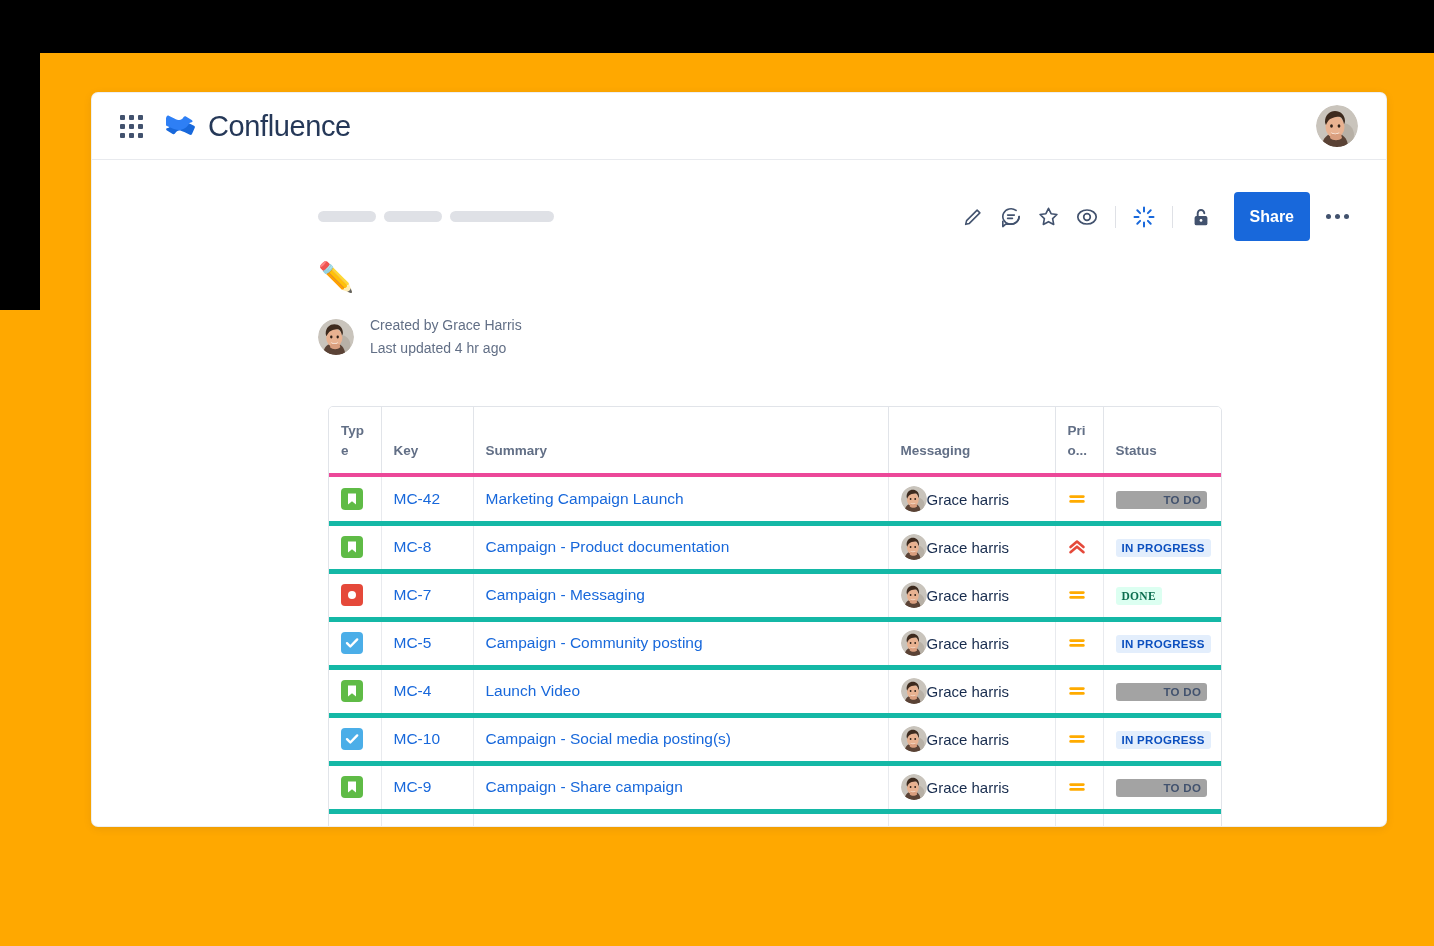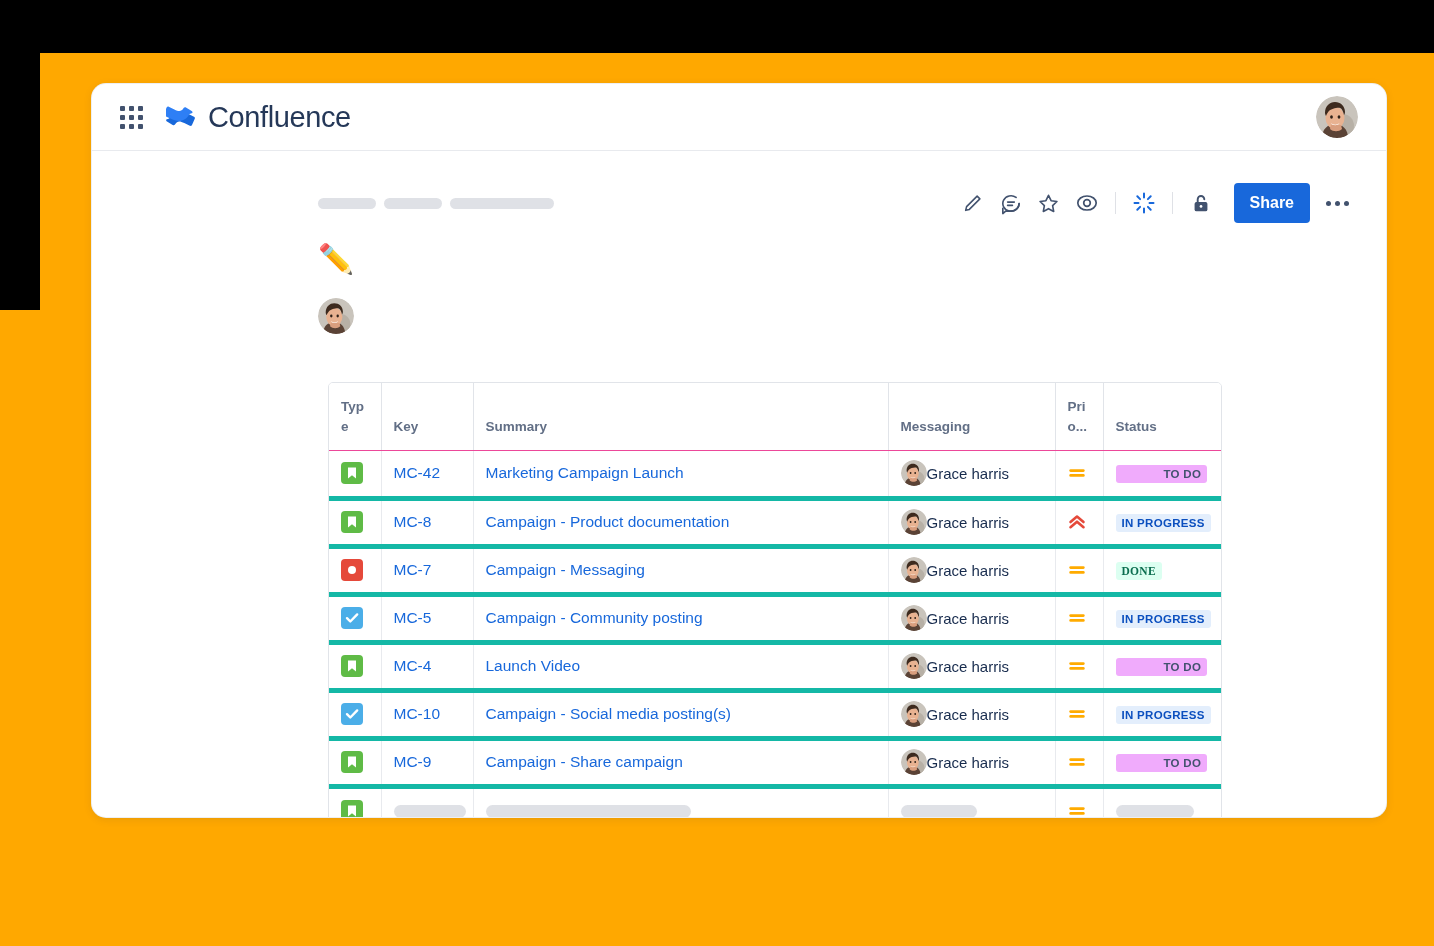--- a/index.html
+++ b/index.html
@@ -19,24 +19,24 @@
     background: #FFA800;
   }
   .bg-orange-bottom {
     position: absolute; left: 0px; top: 310px;
     width: 1434px; height: 636px;
     background: #FFA800;
   }
 
   
   .app-card {
-    position: absolute; left: 92px; top: 84px;
+    position: absolute; left: 92px; top: 93px;
     width: 1294px; height: 733px;
     background: #ffffff;
-    border-radius: 14px;
+    border-radius: 6px;
     box-shadow: 0 0 0 1px #EDEFF2, 0 2px 10px rgba(9,30,66,0.10);
     overflow: hidden;
   }
 
   
   .topnav {
     position: relative; height: 67px;
     border-bottom: 1px solid #E8EAEE;
     display: flex; align-items: center;
     padding: 0 28px 0 26px;
@@ -82,21 +82,21 @@
   .tools { display: flex; align-items: center; gap: 0px; }
   .ticon {
     width: 38px; height: 34px; display: flex; align-items: center; justify-content: center;
     cursor: pointer; border-radius: 4px;
   }
   .tdiv { width: 1px; height: 22px; background: #DFE1E6; margin: 0 9px; }
   .share-btn {
     background: #1868DB; color: #ffffff;
     font-size: 16px; font-weight: 600;
     border: none; border-radius: 4px;
-    height: 40px; padding: 0 16px;
+    height: 49px; padding: 0 16px;
     margin-left: 14px; cursor: pointer;
     font-family: "Liberation Sans", sans-serif;
   }
   .more-btn {
     width: 38px; height: 34px; margin-left: 8px;
     display: flex; align-items: center; justify-content: center;
     gap: 4px; cursor: pointer;
   }
   .more-btn i { width: 5px; height: 5px; border-radius: 50%; background: #42526E; display:block; }
 
@@ -126,21 +126,21 @@
     background: #fff;
   }
   .jira-table table { width: 100%; border-collapse: collapse; table-layout: fixed; }
 
   .jira-table th {
     font-size: 13.5px; font-weight: 700; color: #626F86;
     text-align: left;
     vertical-align: bottom;
     padding: 14px 12px 12px 12px;
     height: 64px;
-    border-bottom: 1px solid #ec4899;
+    border-bottom: 4px solid #ec4899;
     border-right: 1px solid #E1E4E9;
     background: #fff;
     white-space: normal;
     word-break: break-word;
     line-height: 1.5;
   }
   .jira-table th:last-child { border-right: none; }
 
   .col-type { width: 52px; }
   .col-key { width: 92px; }
@@ -177,21 +177,21 @@
   
   .prio { width: 18px; height: 16px; display: block; }
 
   
   .lozenge {
     display: inline-block;
     font-size: 11.5px; font-weight: 700; letter-spacing: 0.3px;
     padding: 3px 6px; border-radius: 3px;
     text-transform: uppercase;
   }
-  .lz-todo { background: #f0abfc; color: #42526E; padding-left: 48px; }
+  .lz-todo { background: #a3a3a3; color: #42526E; padding-left: 48px; }
   .lz-prog { background: #E3EEFC; color: #0B4FBF; }
   .lz-done { background: #DCFFF1; color: #0B6E4F; font-family: Liberation Serif, serif; }
 
   
   .sk { height: 13px; border-radius: 7px; background: #DFE1E6; display: block; }
   .sk-key { width: 72px; }
   .sk-sum { width: 205px; }
   .sk-asg { width: 76px; }
   .sk-sta { width: 78px; }
 </style>
@@ -331,20 +331,24 @@
               <path d="M5 36c0-7.7 5.1-12 11.1-12s11.1 4.3 11.1 12z" fill="#5A4235"></path>
               <ellipse cx="16.3" cy="18.8" rx="8.1" ry="9.4" fill="#E8B291"></ellipse>
               <path d="M7.7 14.6c0-6 3.9-9.4 8.6-9.4s8.6 3.4 8.6 8.6c0 1.7-.9 2.6-.9 2.6s-.9-5.1-3.4-6c-2.1-.7-7.7.9-9.4 2.6s-2.6 4.3-2.6 4.3-.9-1.3-.9-2.7z" fill="#3D2A1E"></path>
               <path d="M22.3 28.3c-2.6 2.6-7.7 2.6-10.3 0l.9-3.4h8.6z" fill="#D99E7E"></path>
               <ellipse cx="13.3" cy="18" rx="1.2" ry="1.45" fill="#2E2119"></ellipse>
               <ellipse cx="19.7" cy="18" rx="1.2" ry="1.45" fill="#2E2119"></ellipse>
               <path d="M12.9 23.1c2.1 1.9 5.1 1.9 7.3 0-.9 2.6-6.4 2.6-7.3 0z" fill="#fff"></path>
             </g>
           </svg>
         </div>
+        <div class="byline-text">
+          <span>Created by Grace Harris</span>
+          <span>Last updated 4 hr ago</span>
+        </div>
       </div>
 
       <div class="jira-table">
         <table>
           <colgroup>
             <col class="col-type">
               <col class="col-key">
               <col class="col-summary">
             <col class="col-assignee">
               <col class="col-priority">

